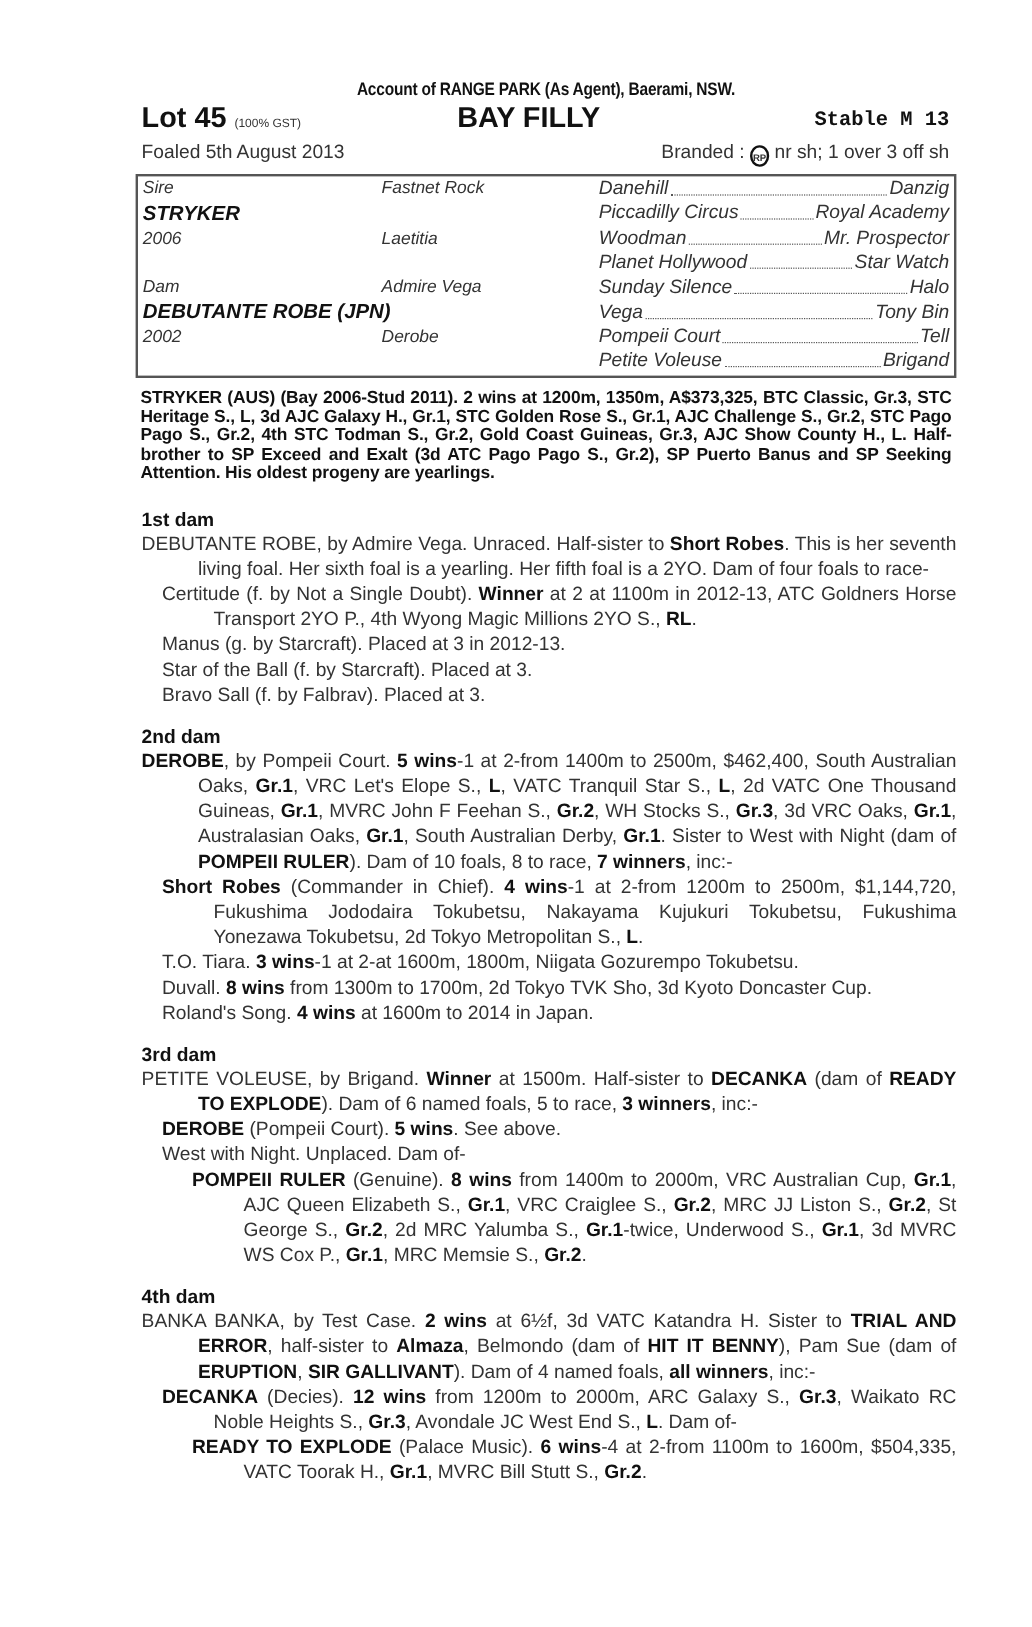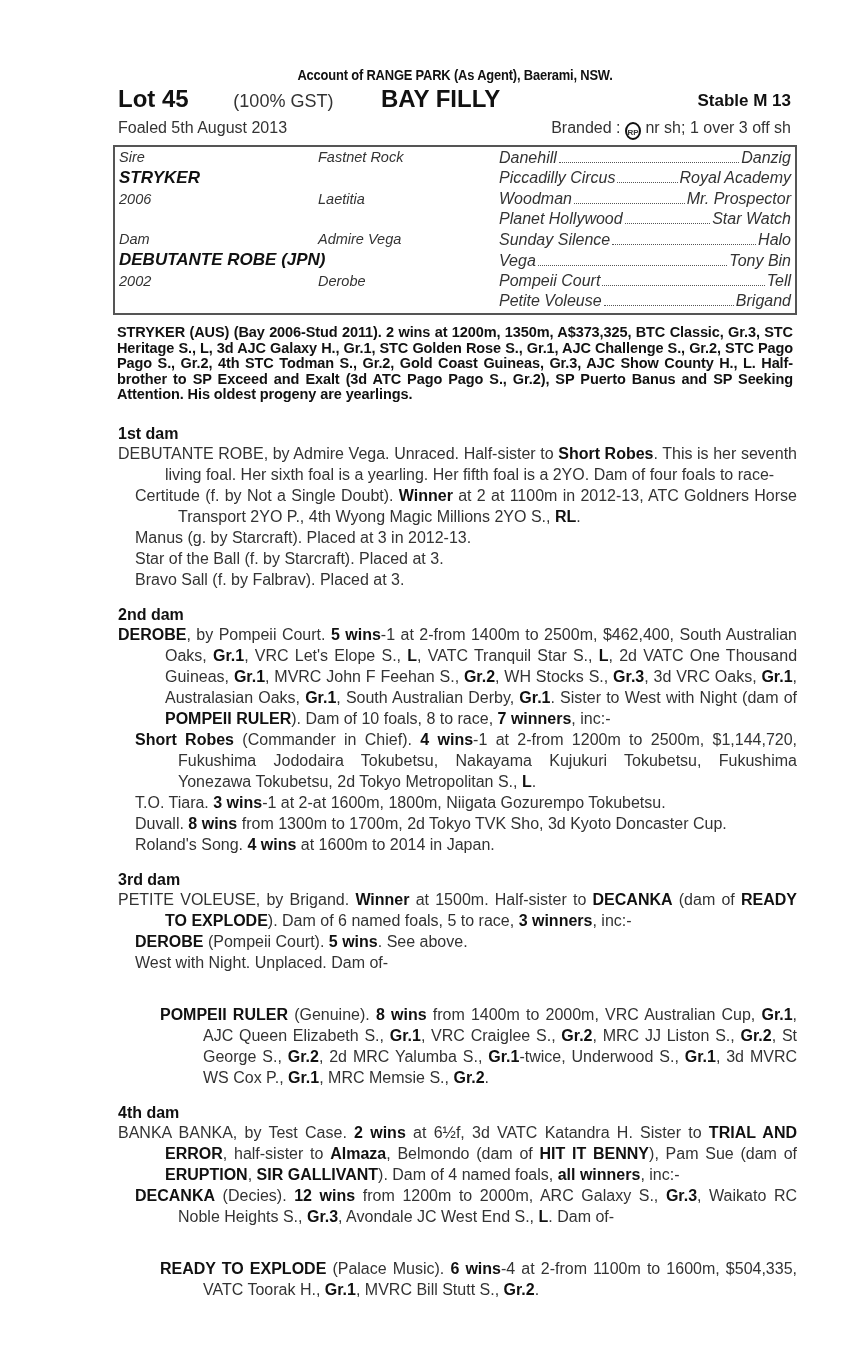--- a/index.html
+++ b/index.html
@@ -1,40 +1,40 @@
 <!DOCTYPE html>
 <html><head>
 <meta charset="utf-8">
 <style>
   html, body { margin:0; padding:0; background:#fff; }
   body { width:860px; height:1356px; position:relative; font-family:"Liberation Sans", sans-serif; color:#222; overflow:hidden; }
   .page { position:absolute; left:113px; top:60px; width:684px; }
   .account { text-align:center; font-weight:bold; font-size:15px; letter-spacing:-0.2px; transform:scaleX(0.86); margin-top:6px; color:#111; }
   .row1 { position:relative; height:30px; margin-top:2px; }
   .lot { position:absolute; left:5px; top:0; font-weight:bold; font-size:24px; color:#111; }
-  .lot small { font-weight:normal; font-size:18px; color:#333;margin-left:38px; }
+  .lot small { font-weight:normal; font-size:10px; color:#333; }
   .sex { position:absolute; left:268px; top:0; font-weight:bold; font-size:24px; color:#111; }
-  .stable { position:absolute; right:6px; top:6px; font-weight:bold; font-size:17px; color:#111; }
+  .stable { position:absolute; right:6px; top:6px; font-weight:bold; font-size:17px; color:#111;font-family:Liberation Mono, monospace; }
   .row2 { position:relative; height:26px; font-size:16px; color:#333; }
   .foaled { position:absolute; left:5px; top:4px; }
   .branded { position:absolute; right:6px; top:4px; }
   .brand-icon { display:inline-block; width:16px; height:18px; border:2px solid #111; border-radius:50%; font-size:8px; font-weight:bold; line-height:18px; text-align:center; vertical-align:-2px; position:relative; box-sizing:border-box; }
   .pedigree { border:2px solid #555; margin-top:4px; position:relative; height:166px; font-size:14.5px; color:#333; }
   .ped-cell { position:absolute;font-style:italic; }
   .ped-bold { font-weight:bold; font-size:17px; color:#111; }
   .gd { position:absolute; left:384px; width:292px; display:flex; font-size:16px;font-style:italic; }
   .gd .dots { flex:1; border-bottom:1px dotted #555; margin:0 2px 4px 2px; }
   .sire-para { font-weight:bold; font-size:14.5px; line-height:15.5px; color:#111; margin:10px 4px 0 4px; text-align:justify; letter-spacing:-0.1px; }
   .sec { margin-top:16px; }
   .sec h3 { margin:0; font-size:16px; font-weight:bold; color:#111; line-height:18px; padding-left:5px; }
   .p { font-size:16px; line-height:21px; color:#333; text-align:justify; }
   .p b { color:#111; }
   .i0 { padding-left:52px; text-indent:-47px; }
   .i1 { padding-left:65px; text-indent:-43px; }
-  .i2 { padding-left:90px; text-indent:-43px;margin-top:31px; }
+  .i2 { padding-left:90px; text-indent:-43px; }
 </style>
 </head>
 <body>
 
 <div class="page">
   <div class="account">Account of RANGE PARK (As Agent), Baerami, NSW.</div>
   <div class="row1">
     <div class="lot"><span>Lot 45</span> <small>(100% GST)</small></div>
     <div class="sex">BAY FILLY</div>
     <div class="stable">Stable M 13</div>

